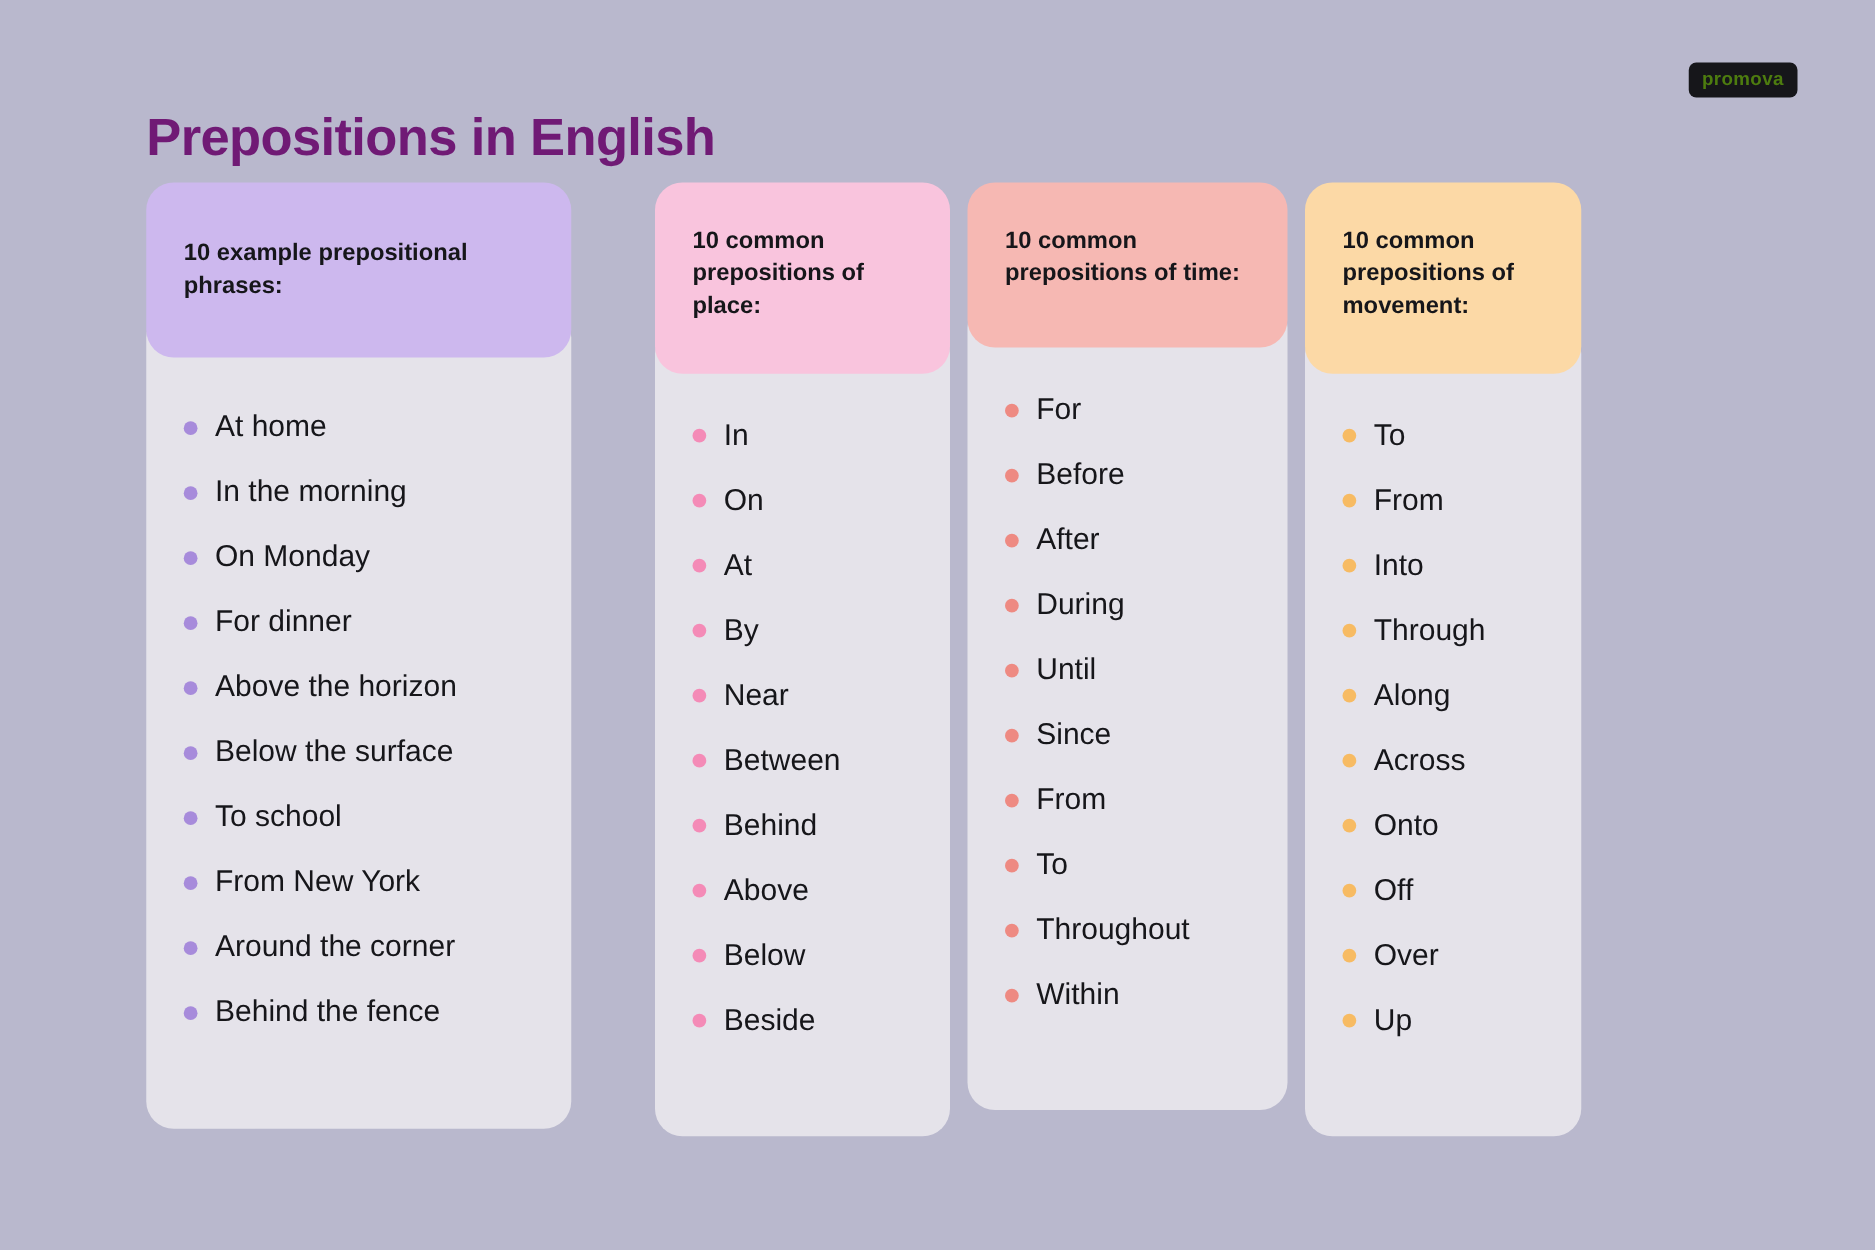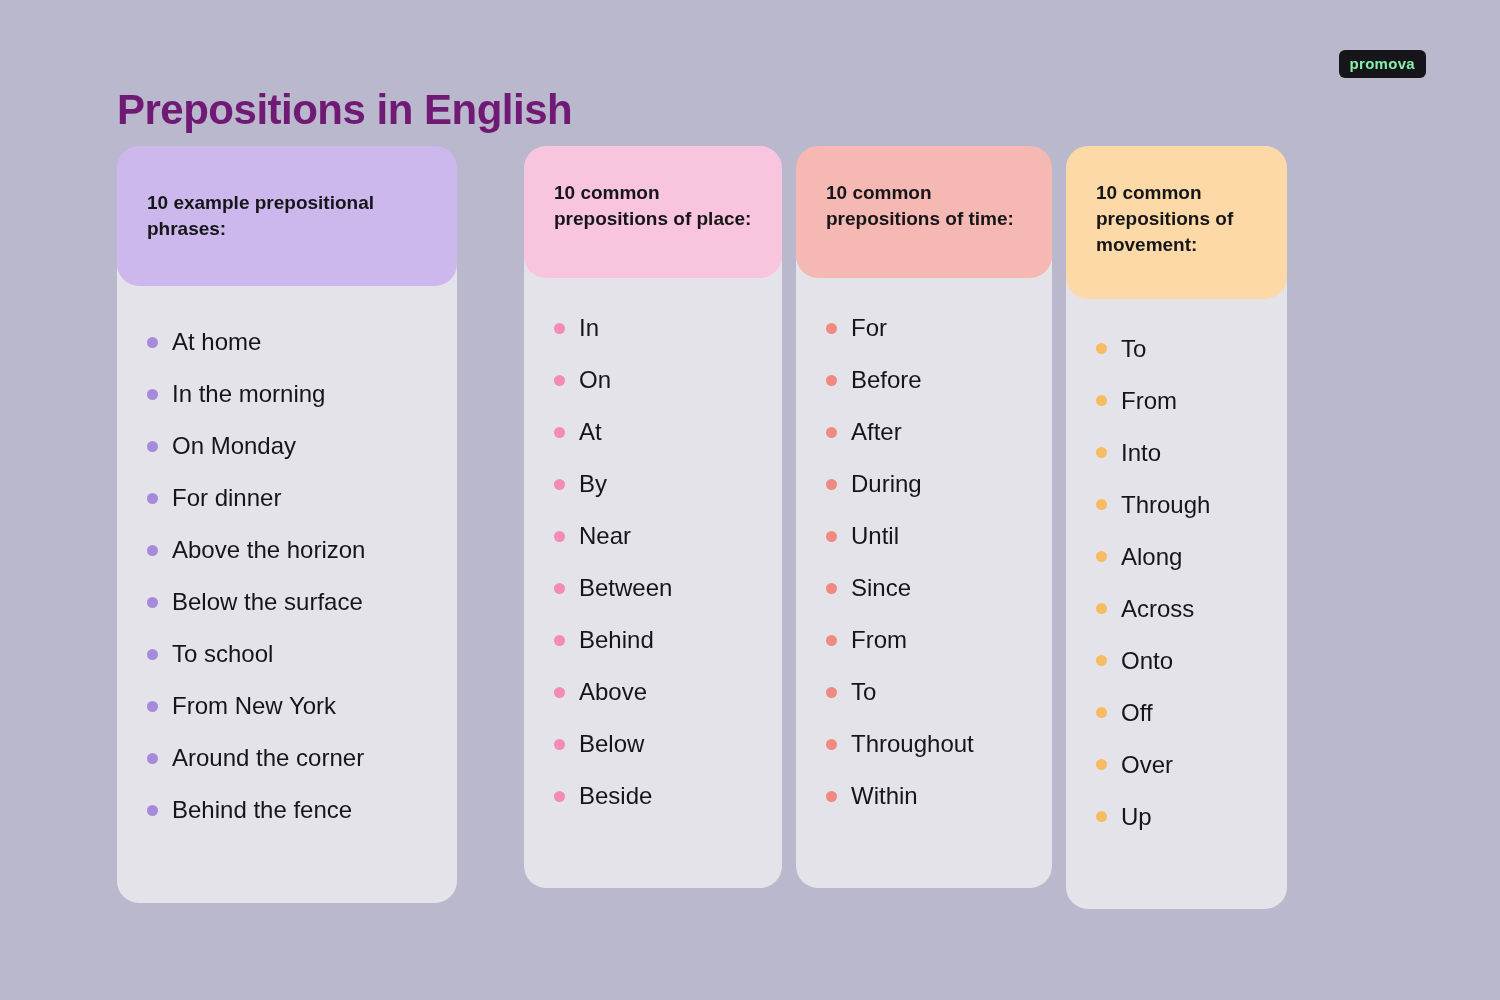--- a/index.html
+++ b/index.html
@@ -20,24 +20,24 @@
     left: 117px;
     top: 58px;
     font-size: 42px;
     font-weight: bold;
     color: #701a75;
     letter-spacing: -0.5px;
   }
 
   .brand-badge {
     position: absolute;
-    right: 74px;
+    right: 62px;
     top: 50px;
     background: #16161a;
-    color: #86efac;
+    color: #4d7c0f;
     border-radius: 6px;
     padding: 6px 11px 7px 11px;
     font-size: 15px;
     font-weight: bold;
     letter-spacing: 0.3px;
     line-height: 1;
   }
 
   .columns {
     position: absolute;
@@ -46,21 +46,21 @@
     width: 1272px;
     display: flex;
     align-items: flex-start;
     gap: 0;
   }
 
   .column {
     position: relative;
   }
   .column.c0 { width: 340px; margin-right: 67px; }
-  .column.c1 { width: 258px; margin-right: 14px; border-radius: 24px; }
+  .column.c1 { width: 236px; margin-right: 14px; border-radius: 24px; }
   .column.c2 { width: 256px; margin-right: 14px; }
   .column.c3 { width: 221px; }
 
   .col-header {
     position: relative;
     z-index: 2;
     border-radius: 22px;
     padding: 34px 30px 40px 30px;
     box-sizing: border-box;
     font-size: 19px;

